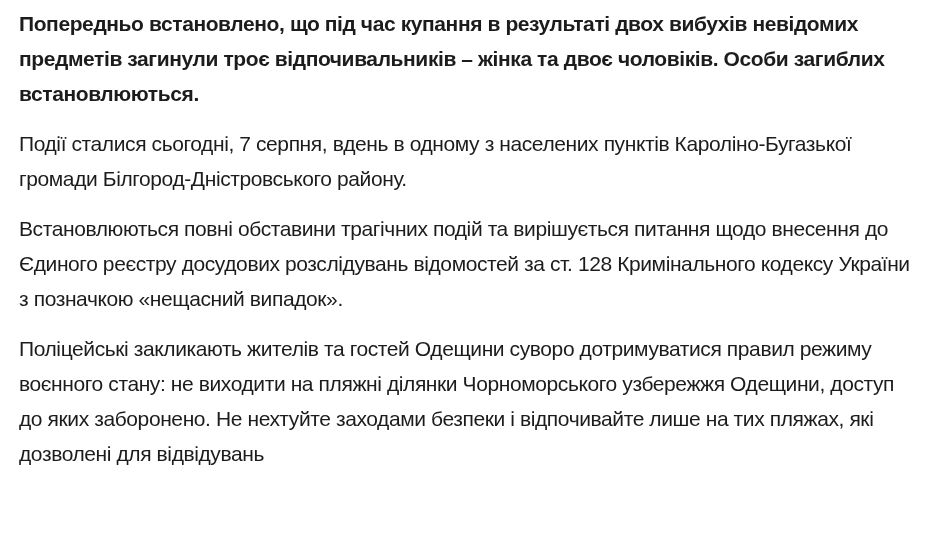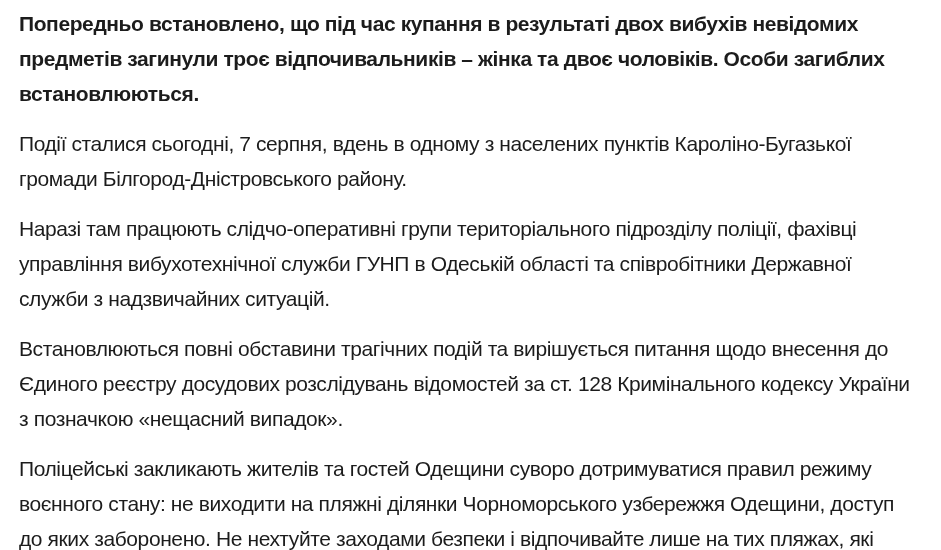--- a/index.html
+++ b/index.html
@@ -32,17 +32,16 @@
     font-weight: 700;
   }
 </style>
 </head>
 <body>
 
 <div class="page">
   <div class="article">
     <p class="lead">Попередньо встановлено, що під час купання в результаті двох вибухів невідомих предметів загинули троє відпочивальників – жінка та двоє чоловіків. Особи загиблих встановлюються.</p>
     <p>Події сталися сьогодні, 7 серпня, вдень в одному з населених пунктів Кароліно-Бугазької громади Білгород-Дністровського району.</p>
-    <p>Наразі там працюють слідчо-оперативні групи територіального підрозділу поліції, фахівці управління вибухотехнічної служби ГУНП в Одеській області та співробітники Державної служби з надзвичайних ситуацій.</p>
     <p>Встановлюються повні обставини трагічних подій та вирішується питання щодо внесення до Єдиного реєстру досудових розслідувань відомостей за ст. 128 Кримінального кодексу України з позначкою «нещасний випадок».</p>
     <p>Поліцейські закликають жителів та гостей Одещини суворо дотримуватися правил режиму воєнного стану: не виходити на пляжні ділянки Чорноморського узбережжя Одещини, доступ до яких заборонено. Не нехтуйте заходами безпеки і відпочивайте лише на тих пляжах, які дозволені для відвідувань</p>
   </div>
 </div>
 
 </body></html>

